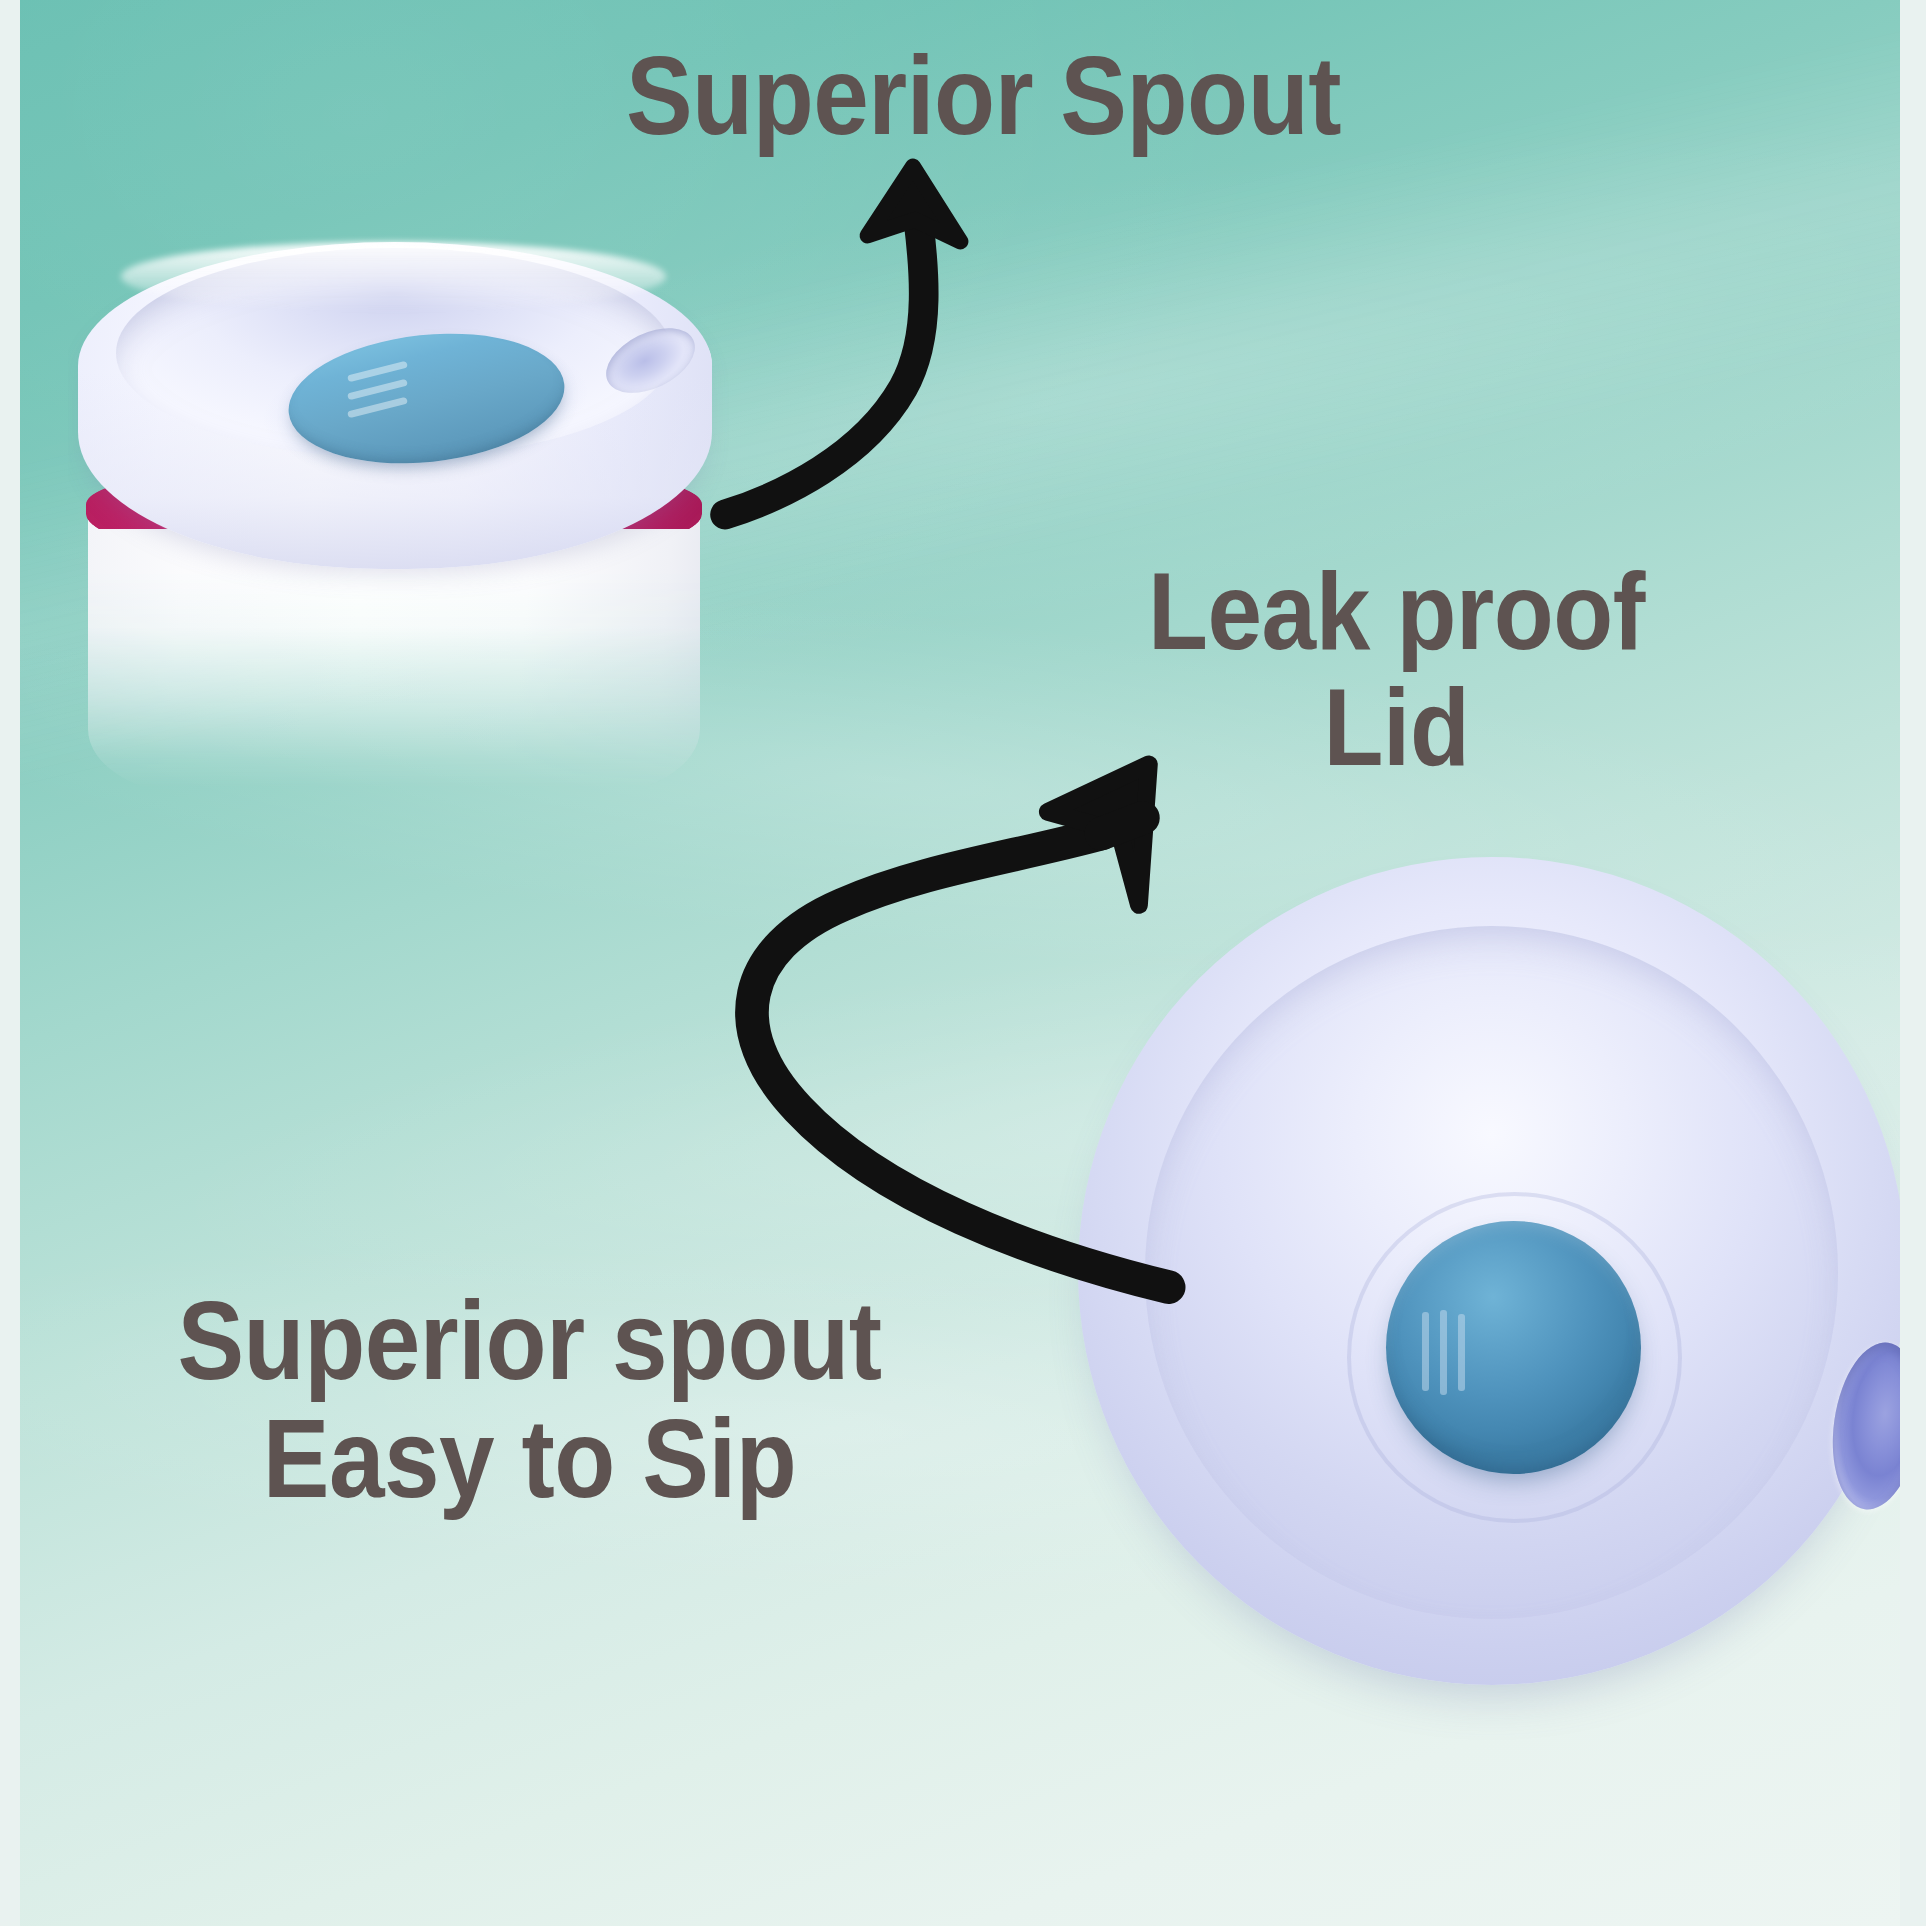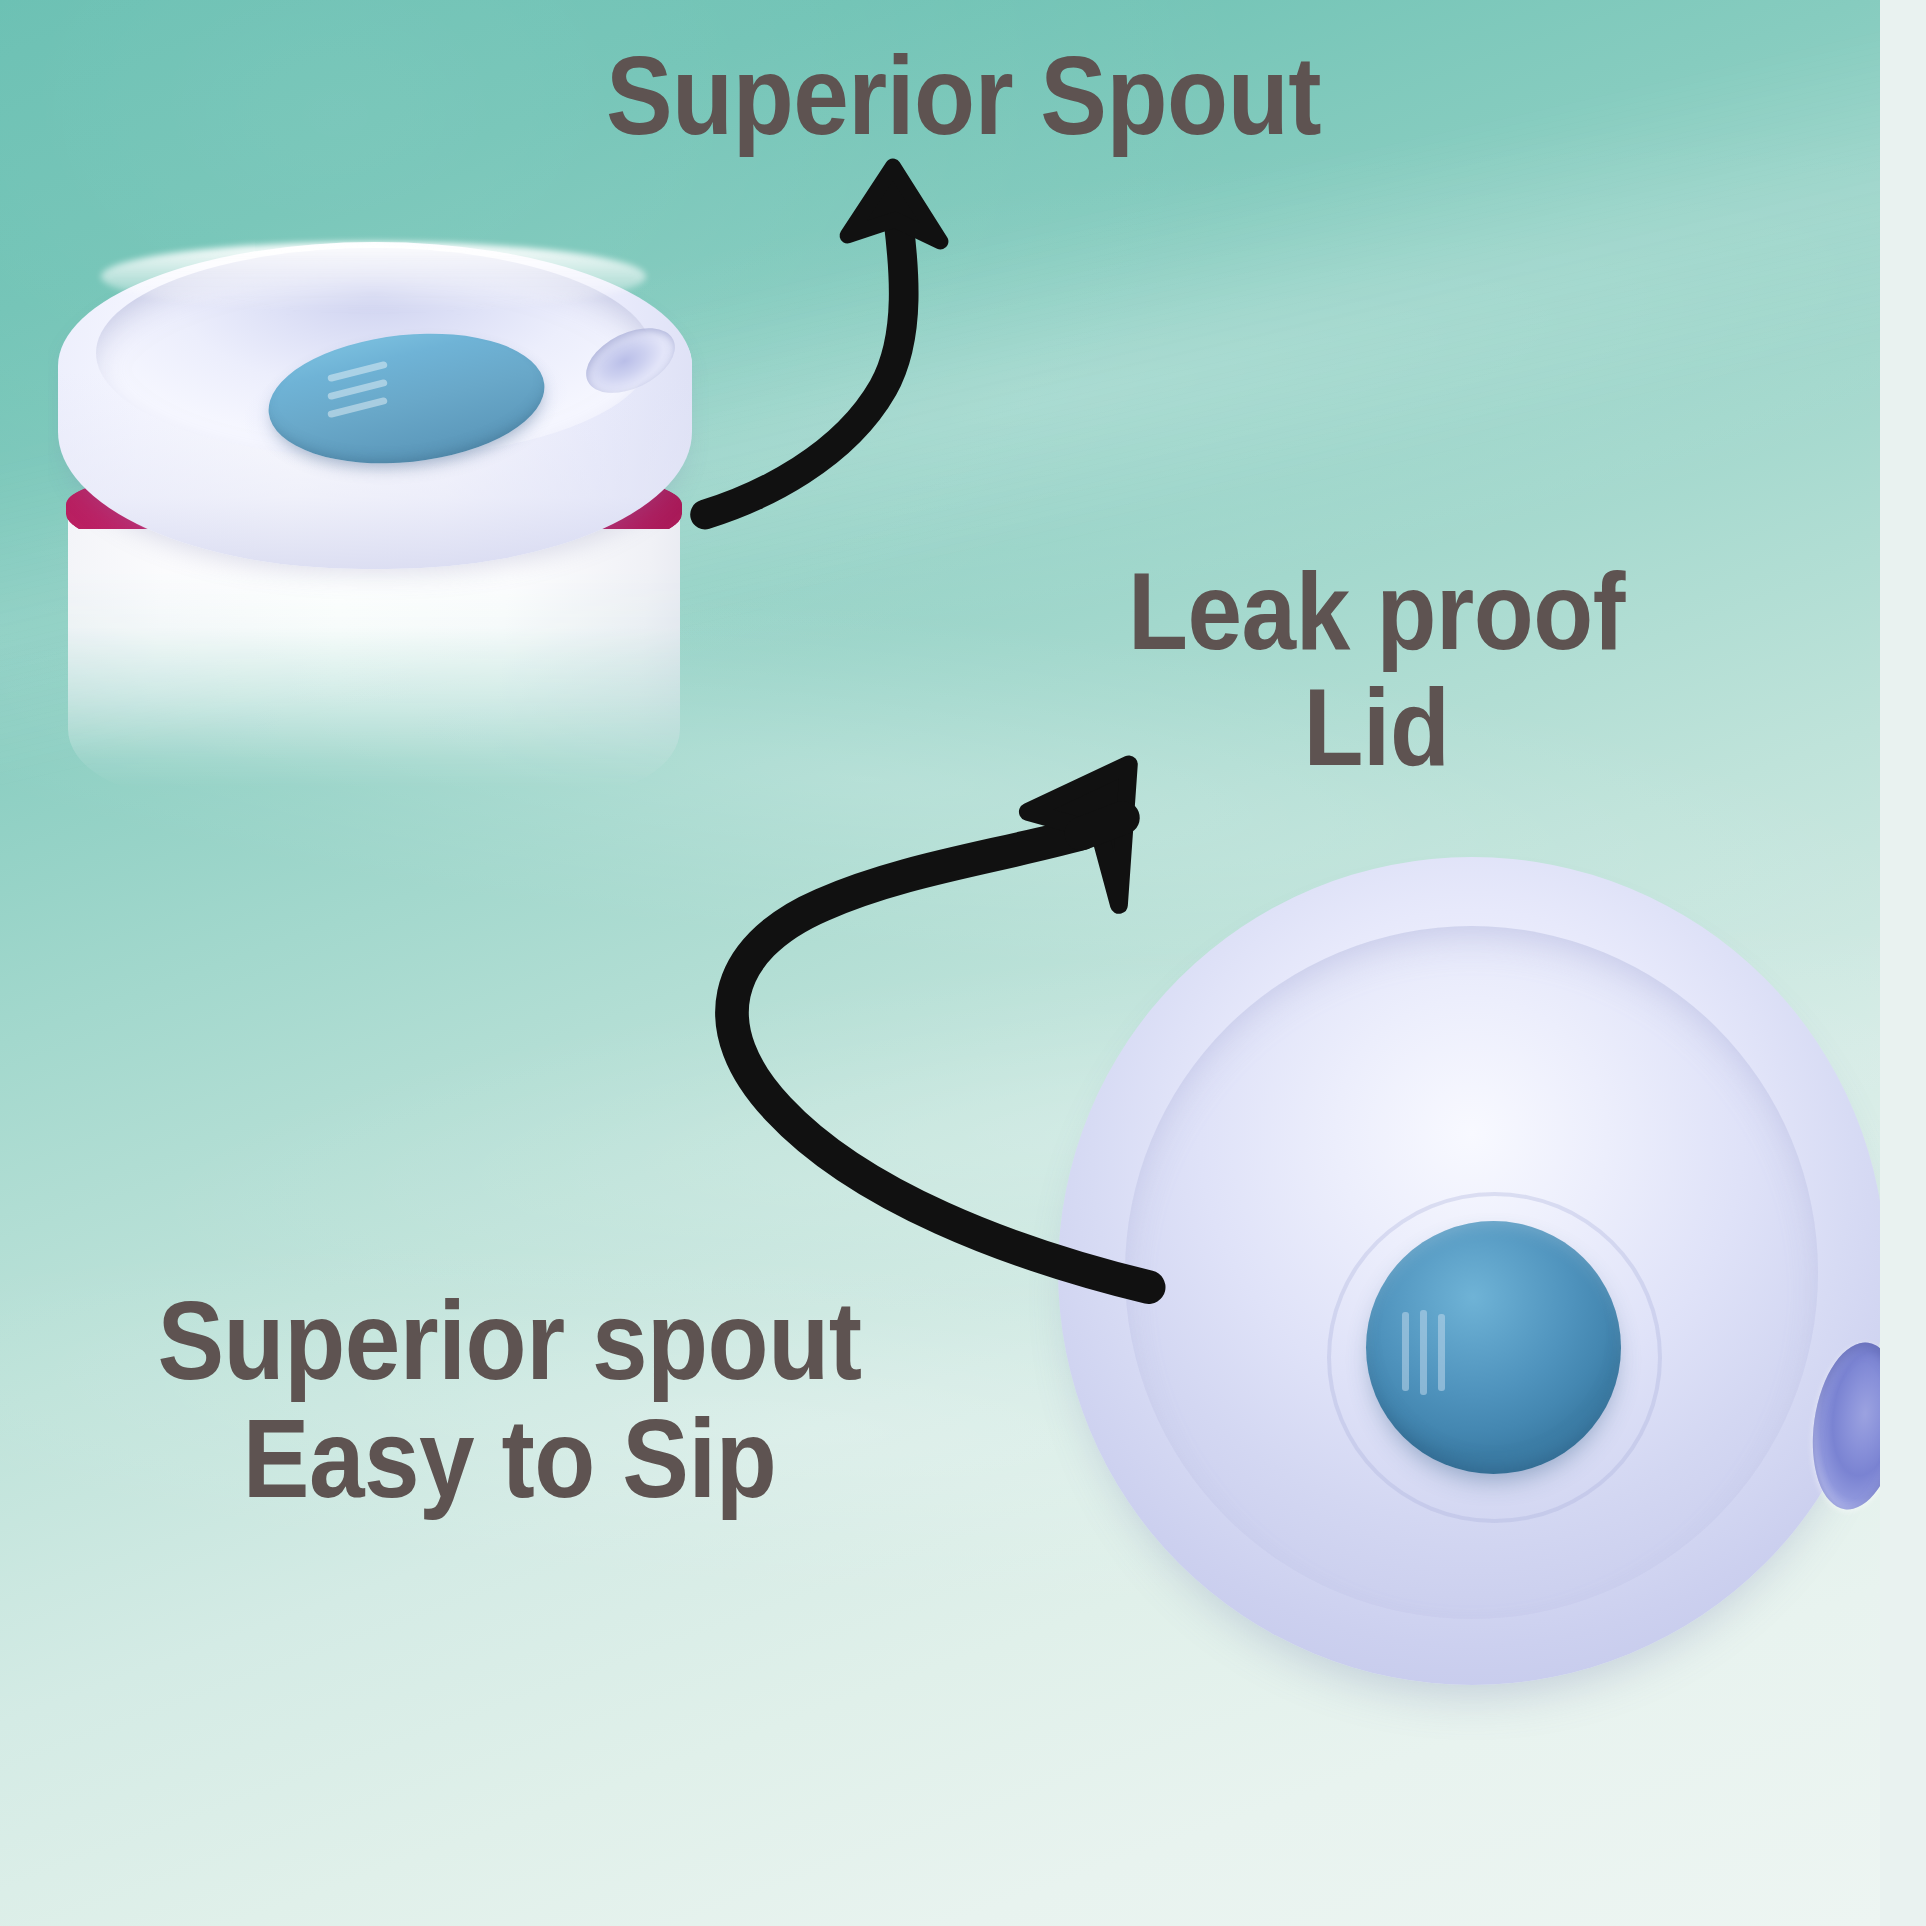--- a/index.html
+++ b/index.html
@@ -15,20 +15,21 @@
       linear-gradient(160deg,
         #63bdaf 0%,
         #6ec2b4 12%,
         #86ccbf 26%,
         #a3d8cd 40%,
         #bfe3da 54%,
         #d4ebe5 66%,
         #e0f0ea 77%,
         #e8f3ef 87%,
         #edf5f2 100%);
+    margin-left: 20px;
   }
   
   .swirl{position:absolute;pointer-events:none;}
   .sw1{
     left:-10%;top:4%;width:130%;height:34%;
     background:radial-gradient(ellipse 62% 46% at 52% 50%, rgba(255,255,255,0.16) 0%, rgba(255,255,255,0.045) 46%, rgba(255,255,255,0) 72%);
     transform:rotate(-9deg);
   }
   .sw2{
     left:-16%;top:26%;width:135%;height:30%;

